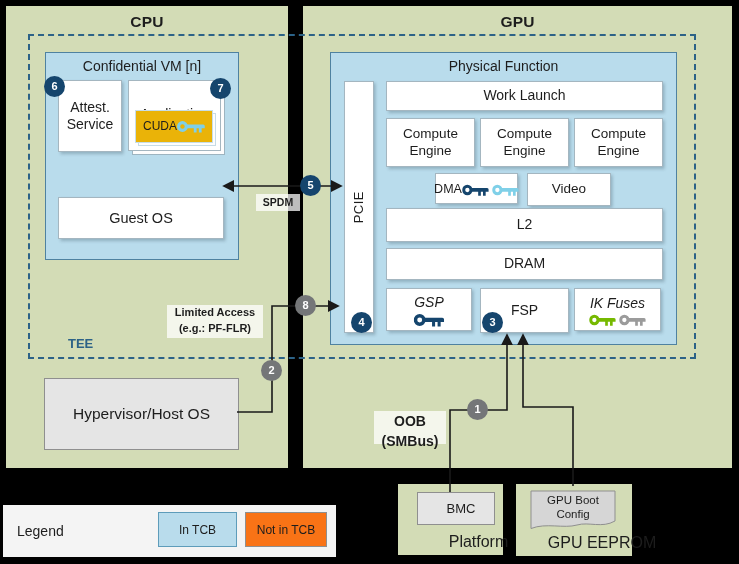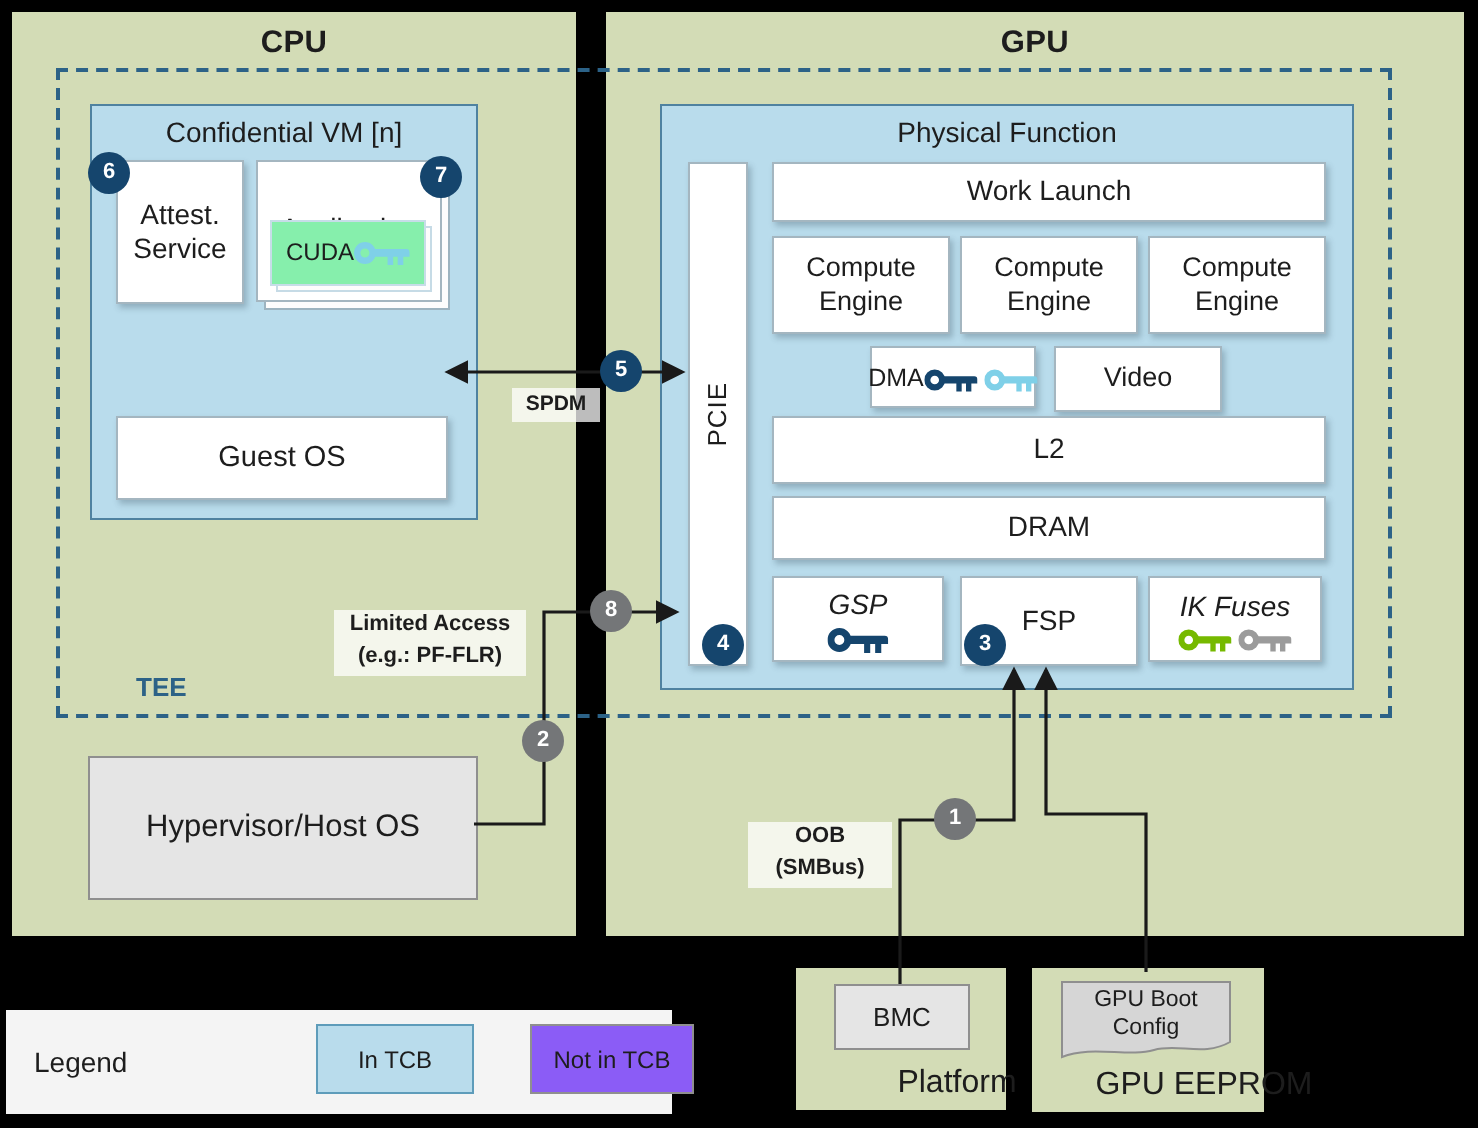--- a/index.html
+++ b/index.html
@@ -29,25 +29,25 @@
     font-size:14px; line-height:1.25; white-space:pre-line;
     box-shadow:1.5px 2px 3px rgba(40,60,75,.28); }
 
   
   .cvm   { left:45px; top:52px; width:192px; height:206px; }
   .attest{ left:12px; top:27px; width:62px; height:70px; }
   .app   { left:82px; top:27px; width:91px; height:69px; display:block;
     box-shadow:4px 4px 0 -1px #fdfdfd, 4px 4px 0 0 #9db4c0; }
   .app-title { margin-top:7px; text-align:center; font-size:14px; }
   .cuda-box { position:absolute; left:6px; top:29px; width:78px; height:33px;
-    background:#86efac; border:1px solid #c7dde8; display:flex; align-items:center;
+    background:#eab308; border:1px solid #c7dde8; display:flex; align-items:center;
     justify-content:space-between; padding:0 7px; box-sizing:border-box; font-size:12px;
     box-shadow:3px 3px 0 -1px #fdfdfd, 3px 3px 0 0 #c6dbe6; }
   .kmd   { left:12px; top:107px; width:164px; height:40px; gap:7px; }
-  .guest { left:12px; top:155px; width:164px; height:40px; font-size:14.5px; }
+  .guest { left:12px; top:144px; width:164px; height:40px; font-size:14.5px; }
 
   
   .pf    { left:330px; top:52px; width:345px; height:291px; }
   .pcie  { left:13px; top:28px; width:28px; height:250px; }
   .pcie span { transform:rotate(-90deg); font-size:13px; letter-spacing:.5px; white-space:nowrap; }
   .work  { left:55px; top:28px; width:275px; height:28px; }
   .ce    { top:65px; width:87px; height:47px; font-size:13.5px; }
   .dma   { left:104px; top:120px; width:83px; height:31px; flex-direction:row; font-size:12.5px; line-height:1.05; padding-top:2px; box-sizing:border-box; }
   .video { left:196px; top:120px; width:82px; height:31px; font-size:13.5px; }
   .l2    { left:55px; top:155px; width:275px; height:32px; }
@@ -59,51 +59,51 @@
   .keys-row { display:flex; gap:3px; align-items:center; }
 
   
   .graybox { background:#e5e5e5; border:1px solid #8f8f8f; display:flex;
     align-items:center; justify-content:center; }
   .hypervisor { left:44px; top:378px; width:193px; height:70px; font-size:15.5px; }
 
   
   .bottom-green { background:var(--green-panel); }
   .platform { left:398px; top:484px; width:105px; height:71px; }
-  .bmc { left:19px; top:8px; width:66px; height:31px; font-size:13px; }
+  .bmc { left:19px; top:8px; width:66px; height:31px; font-size:13px;padding-left:10px; }
   .green-caption { position:absolute; bottom:4px; left:0; width:100%;
     text-align:center; font-size:16px;padding-left:28px; }
   .eeprom { left:516px; top:484px; width:116px; height:72px; }
   .doc-wrap { position:absolute; left:14px; top:6px; width:86px; height:41px; }
   .doc-text { position:absolute; left:0; top:3px; width:100%; text-align:center;
     font-size:11.5px; line-height:1.25; white-space:pre-line; }
 
   
   .conn-label { position:absolute; background:rgba(255,255,255,.74);
     text-align:center; font-weight:700; z-index:8; white-space:pre-line; }
   .spdm-label { left:256px; top:194px; width:44px; height:17px; font-size:10.5px; line-height:17px; }
   .limited-label { left:167px; top:305px; width:96px; height:33px; font-size:11px; line-height:1.45; }
-  .oob-label { left:374px; top:411px; width:72px; height:33px; font-size:11px; line-height:1.45; }
+  .oob-label { left:374px; top:411px; width:72px; height:33px; font-size:14px; line-height:1.45; }
 
   
   .marker { position:absolute; width:21px; height:21px; border-radius:50%;
     color:#fff; font-size:11px; font-weight:700; text-align:center; line-height:21px; z-index:9; }
   .m-navy { background:var(--navy); }
   .m-gray { background:var(--gray-marker); }
 
   #connectors { position:absolute; left:0; top:0; z-index:7; pointer-events:none; }
 
   
   .legend { left:3px; top:505px; width:333px; height:52px; background:#f4f4f4;
     display:flex; align-items:center; }
   .legend-title { margin-left:14px; font-size:14px; }
   .swatch { position:absolute; top:7px; height:35px; display:flex; align-items:center;
     justify-content:center; font-size:12px; box-sizing:border-box; }
   .swatch-in { left:155px; width:79px; background:var(--tcb-blue); border:1.5px solid #5e9cba; }
-  .swatch-out { left:242px; width:82px; background:#8b5cf6; border:1.5px solid #8f8f8f;margin-left:20px; }
+  .swatch-out { left:242px; width:82px; background:#f97316; border:1.5px solid #8f8f8f; }
 </style>
 </head>
 <body>
 
 <svg width="0" height="0" style="position:absolute">
   <defs>
     <symbol id="key-shape" viewBox="0 0 42 22">
       <path fill-rule="evenodd" d="M8.2,2.8 a8.2,8.2 0 1 0 0.01,16.4 a8.2,8.2 0 1 0 -0.01,-16.4 Z
                M8.2,7.6 a3.4,3.4 0 1 1 0,6.8 a3.4,3.4 0 1 1 0,-6.8 Z"></path>
       <path d="M14,8 H39.3 a2.4,2.4 0 0 1 2.4,2.4 V13.8 H37 V20 H32.8 V13.8 H29.4 V20 H25.2 V13.8 H14 Z"></path>

